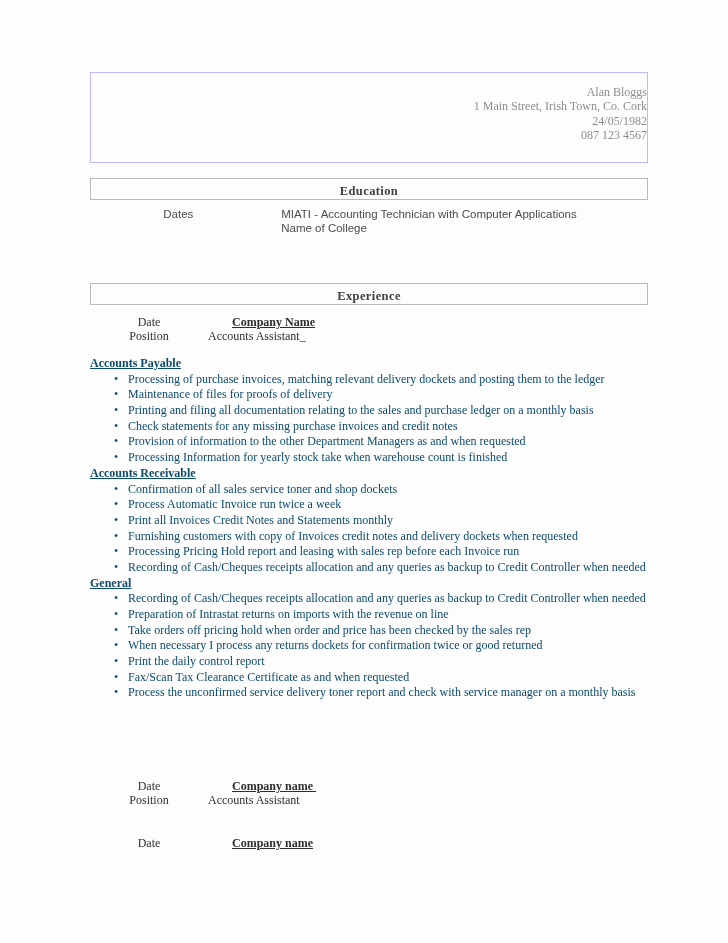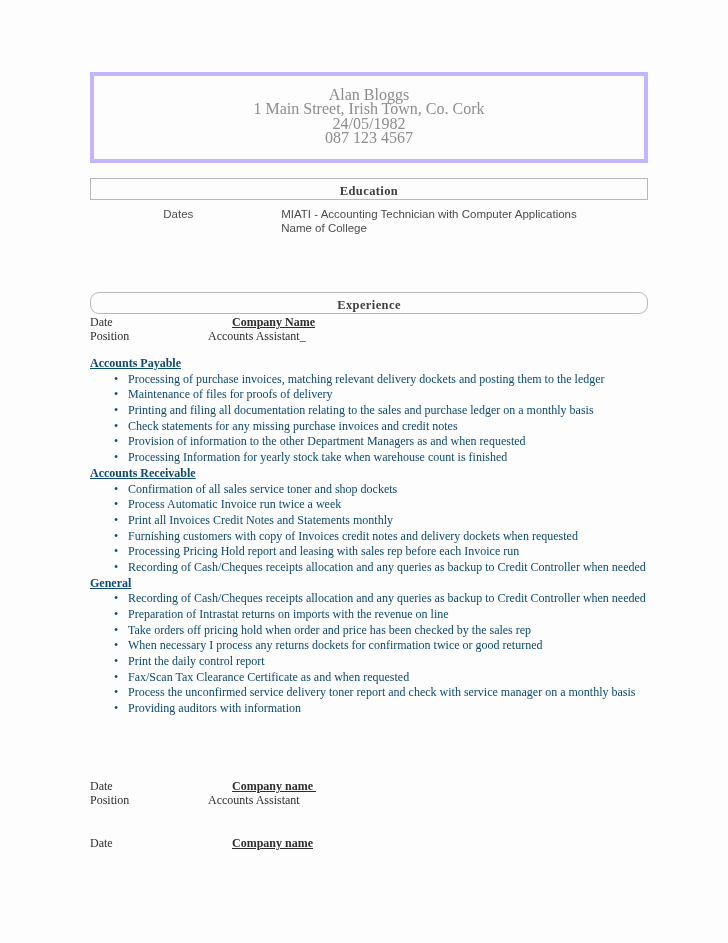--- a/index.html
+++ b/index.html
@@ -8,42 +8,42 @@
     width: 728px;
     height: 943px;
     background: #fdfdfd;
     font-family: "Liberation Serif", serif;
     overflow: hidden;
   }
   .contact-box {
     position: absolute;
     left: 90px; top: 72px;
     width: 558px; height: 91px;
-    border: 4px solid #c4b5fd;
+    border: 1px solid #c4b5fd;
     box-sizing: border-box;
-    text-align: center;
+    text-align: right;
     color: #8d8d8d;
-    font-size: 16px;
+    font-size: 12px;
     line-height: 14.3px;
     padding-top: 12px;
   }
   .section-bar {
     position: absolute;
     left: 90px;
     width: 558px; height: 22px;
     border: 1px solid #b9b9b9;
     box-sizing: border-box;
     display: flex; align-items: flex-end; justify-content: center;
     font-weight: bold;
     color: #3f3f3f;
     font-size: 12.5px;
     letter-spacing: 0.4px;
   }
   #edu-bar { top: 178px; }
-  #exp-bar { top: 292px; border-radius: 9px; }
+  #exp-bar { top: 283px; }
   .edu-rows {
     position: absolute;
     left: 90px; top: 208px;
     width: 560px;
     font-family: "Liberation Sans", sans-serif;
     font-size: 11.5px;
     color: #4c4c4c;
     line-height: 13.5px;
   }
   .edu-row { display: flex; justify-content: center; }
@@ -54,21 +54,21 @@
     left: 90px;
     width: 560px;
     font-size: 12px;
     color: #2e2e2e;
     line-height: 14px;
   }
   #entry1 { top: 315px; }
   #entry2 { top: 779px; }
   #entry3 { top: 836px; }
   .exp-row { display: flex; }
-  .exp-label { width: 118px; flex-shrink: 0; }
+  .exp-label { width: 118px; flex-shrink: 0; text-align: center; }
   .company { font-weight: bold; text-decoration: underline; margin-left: 24px; }
   .exp-body {
     position: absolute;
     left: 90px; top: 356px;
     width: 584px;
     font-size: 12px;
     color: #0c4a6e;
     line-height: 15.68px;
   }
   .group-heading { font-weight: bold; text-decoration: underline; }
@@ -141,21 +141,20 @@
 
     <div class="group-heading">General</div>
     <ul class="bullets">
       <li class="bullet">Recording of Cash/Cheques receipts allocation and any queries as backup to Credit Controller when needed</li>
       <li class="bullet">Preparation of Intrastat returns on imports with the revenue on line</li>
       <li class="bullet">Take orders off pricing hold when order and price has been checked by the sales rep</li>
       <li class="bullet">When necessary I process any returns dockets for confirmation twice or good returned</li>
       <li class="bullet">Print the daily control report</li>
       <li class="bullet">Fax/Scan Tax Clearance Certificate as and when requested</li>
       <li class="bullet">Process the unconfirmed service delivery toner report and check with service manager on a monthly basis</li>
-      <li class="bullet">Providing auditors with information</li>
     </ul>
 
   </div>
 
   <div class="exp-entry" id="entry2">
     <div class="exp-row">
       <div class="exp-label">Date</div>
       <div class="company">Company name&nbsp;</div>
     </div>
     <div class="exp-row">

